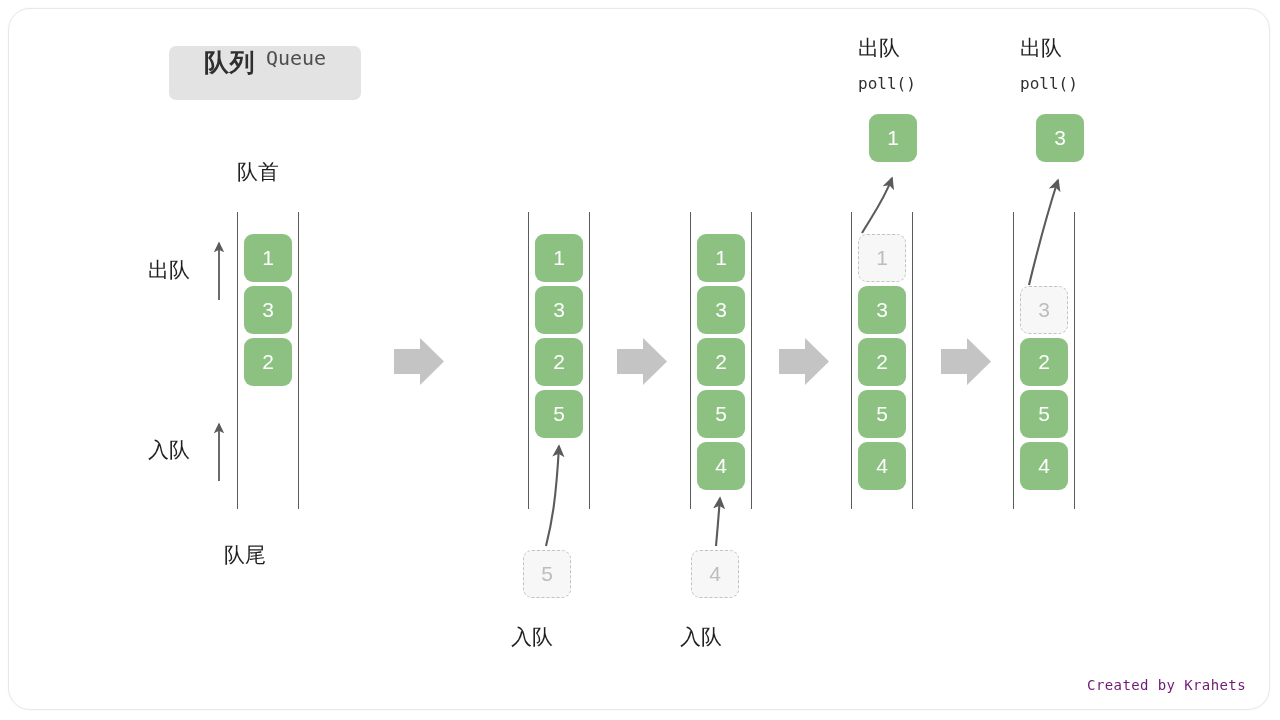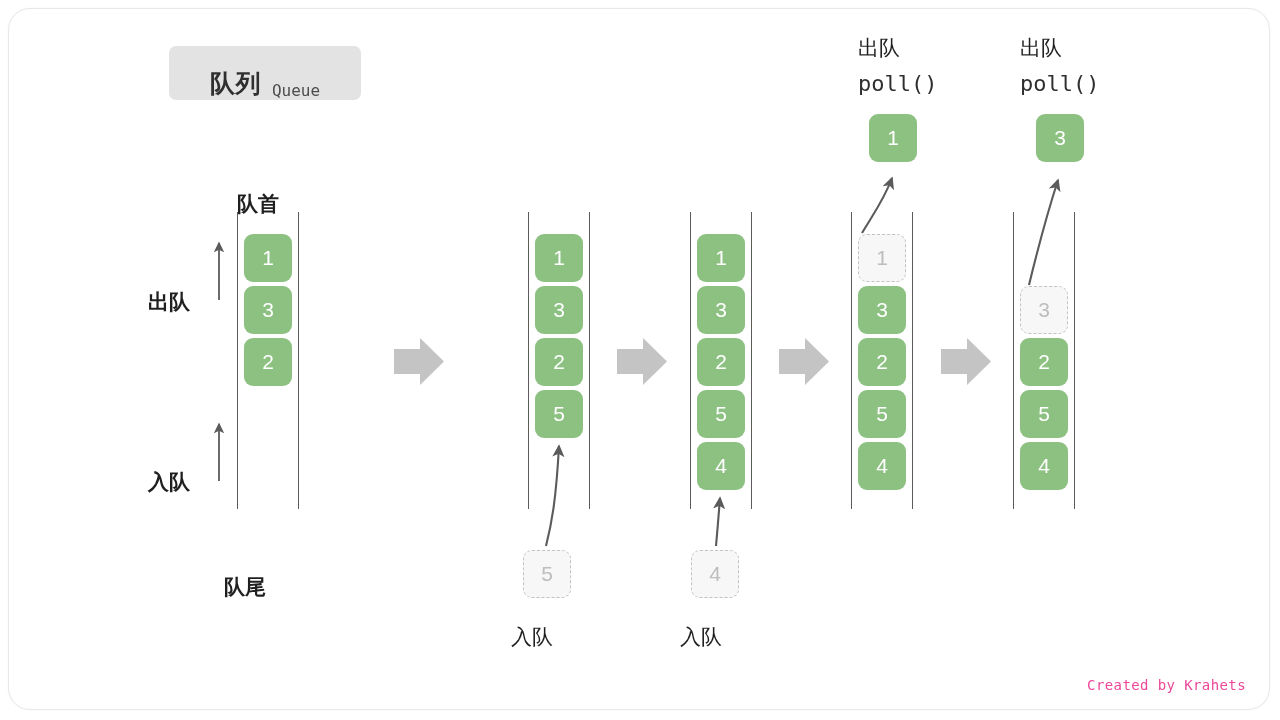--- a/index.html
+++ b/index.html
@@ -36,44 +36,43 @@
   
   .title-badge {
     position: absolute;
     left: 169px;
     top: 46px;
     width: 192px;
     height: 54px;
     background: #e3e3e3;
     border-radius: 7px;
     display: flex;
-    align-items: flex-end;
+    align-items: flex-start;
     justify-content: center;
     gap: 11px;
   }
   .title-cn {
     font-size: 25px;
     font-weight: bold;
     color: #2f2f2f;
     letter-spacing: 0.5px;
   }
   .title-en {
     font-family: "DejaVu Sans Mono", monospace;
-    font-size: 16px;
+    font-size: 20px;
     color: #4d4d4d;
   }
 
   
   .cn-bold {
     position: absolute;
     font-size: 21px;
-    font-weight: bold;
+    font-weight: normal;
     color: #1f1f1f;
     white-space: nowrap;
-    margin-top: 32px;
   }
   #label-front { left: 237px; top: 158px; }
   #label-rear  { left: 224px; top: 541px; }
 
   #label-dequeue { left: 148px; top: 256px; }
   #label-enqueue { left: 148px; top: 436px; }
 
   
   .queue-col {
     position: absolute;
@@ -136,41 +135,41 @@
   }
   .op-caption .op-cn {
     display: block;
     font-size: 21px;
     font-weight: normal;
     color: #1f1f1f;
   }
   .op-caption .op-code {
     display: block;
     font-family: "DejaVu Sans Mono", monospace;
-    font-size: 22px;
+    font-size: 16px;
     color: #2f2f2f;
   }
   .op-caption .op-arg { color: #3d9140; font-weight: bold; }
 
   
   #arrow-layer {
     position: absolute;
     left: 0; top: 0;
     width: 1280px; height: 720px;
     pointer-events: none;
   }
 
   
   .watermark {
     position: absolute;
     right: 34px;
     bottom: 27px;
     font-family: "DejaVu Sans Mono", monospace;
     font-size: 14px;
-    color: #ec4899;
+    color: #701a75;
     letter-spacing: 0.4px;
   }
 </style>
 </head>
 <body>
 
 <div id="canvas">
 
   <div class="card-frame"></div>
 

